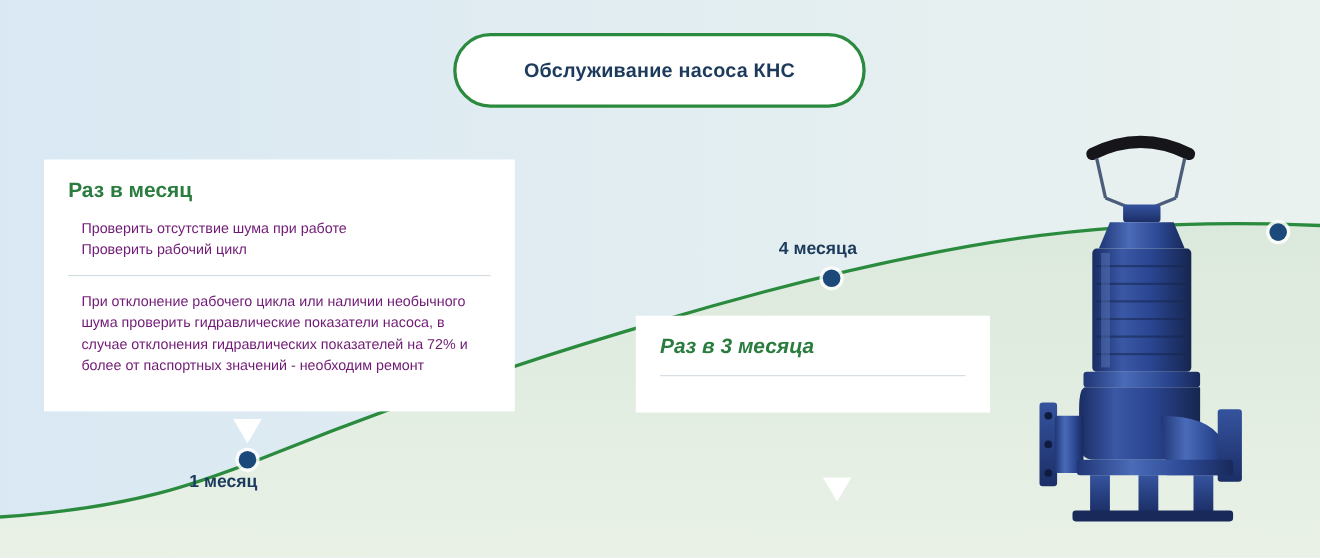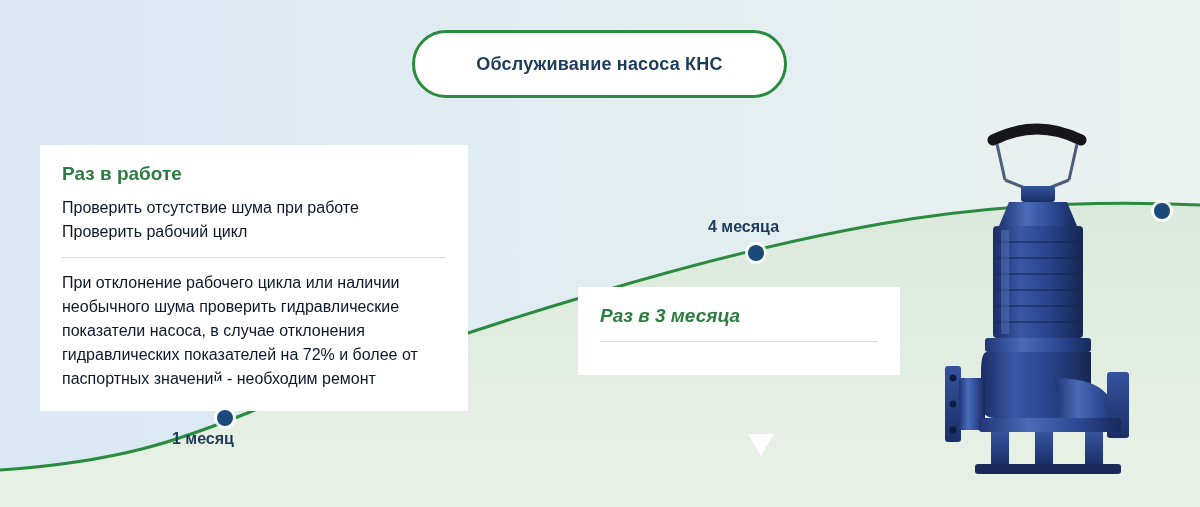--- a/index.html
+++ b/index.html
@@ -56,23 +56,23 @@
     padding: 18px 22px 20px 22px;
   }
   .card-title {
     color: #2a7d3f;
     font-size: 19px;
     font-weight: bold;
     margin: 0 0 10px 0;
     line-height: 1.2;
   }
   .card p {
-    margin: 0;
-    color: #0f172a;
-    font-size: 16px;
+    margin: 12px;
+    color: #701a75;
+    font-size: 13px;
     line-height: 1.5;
   }
   .card .divider {
     height: 1px;
     background: #d3dbe2;
     margin: 13px 0 13px 0;
   }
   #card-1 {
     left: 40px;
     top: 145px;
@@ -145,21 +145,21 @@
     <rect x="0" y="0" width="1200" height="507" fill="url(#skyFade)"></rect>
     <path d="M0,470 C120,462 180,440 250,412 C360,368 470,330 600,292 C700,262 790,240 880,224 C980,206 1090,200 1200,205 L1200,507 L0,507 Z" fill="url(#hillFill)"></path>
     <path d="M0,470 C120,462 180,440 250,412 C360,368 470,330 600,292 C700,262 790,240 880,224 C980,206 1090,200 1200,205" fill="none" stroke="#2a8a3e" stroke-width="3"></path>
   </svg>
 
   <div class="title-pill">
     <span>Обслуживание насоса КНС</span>
   </div>
 
   <div class="card" id="card-1">
-    <div class="card-title">Раз в работе</div>
+    <div class="card-title">Раз в месяц</div>
     <p style="white-space: pre-line;">Проверить отсутствие шума при работе
 Проверить рабочий цикл</p>
     <div class="divider"></div>
     <p>При отклонение рабочего цикла или наличии необычного шума проверить гидравлические показатели насоса, в случае отклонения гидравлических показателей на 72% и более от паспортных значений - необходим ремонт</p>
   </div>
   <div class="card-tail" id="tail-1"></div>
 
   <div class="card" id="card-2">
     <div class="card-title">Раз в 3 месяца</div>
     <div class="divider"></div>

